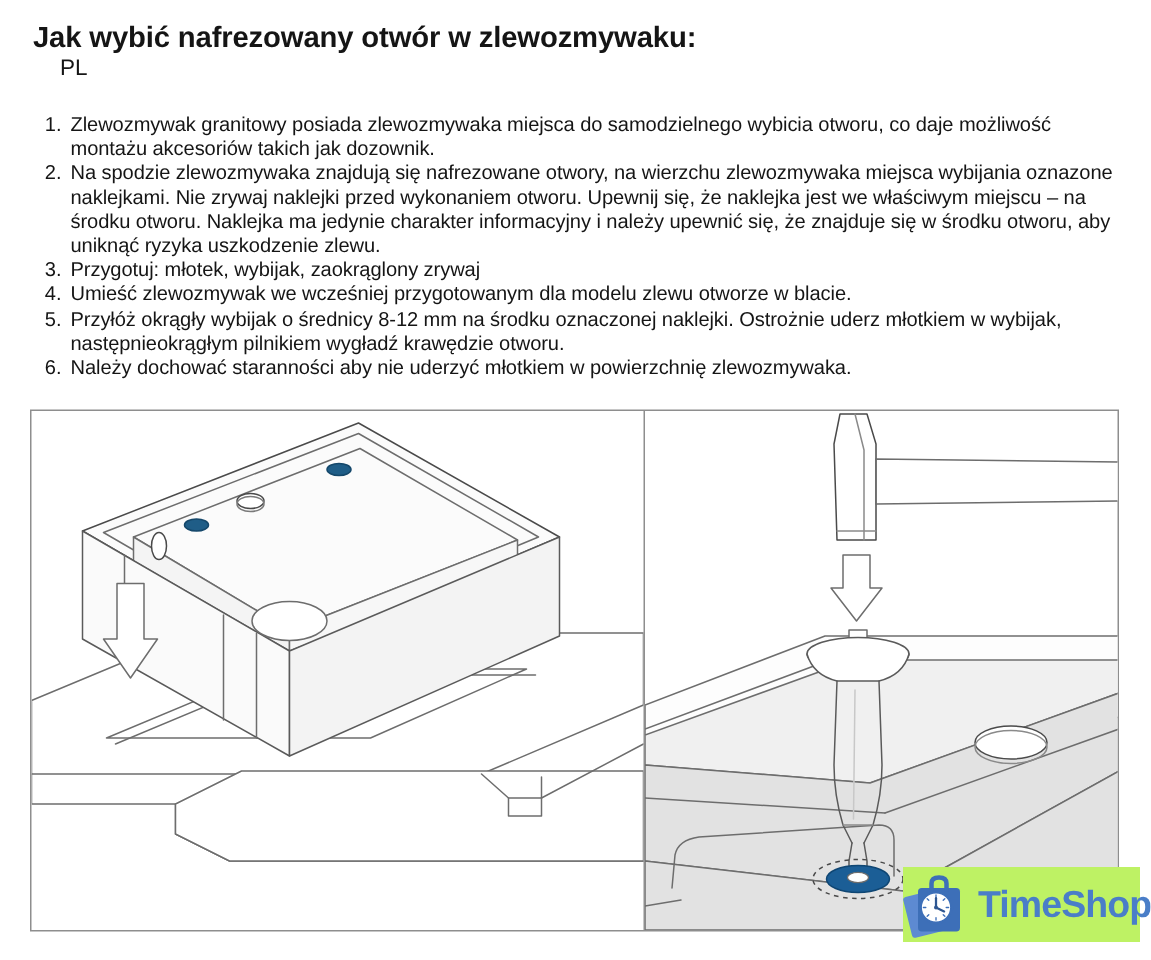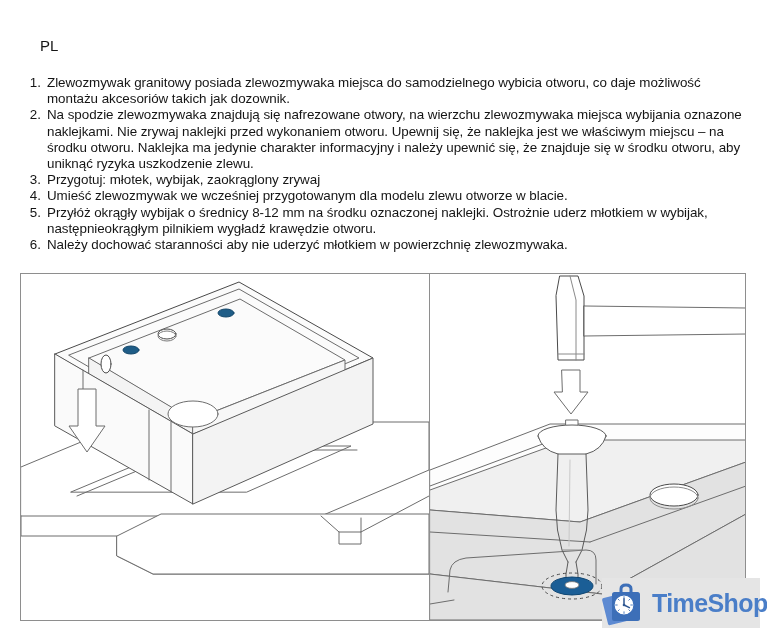--- a/index.html
+++ b/index.html
@@ -106,37 +106,38 @@
   
   .watermark {
     position: absolute;
     left: 602px;
     top: 578px;
     width: 158px;
     height: 50px;
     display: flex;
     align-items: center;
     gap: 4px;
-    background: #e5e5e5;
+    background: #bef264;
   }
   .wm-mark { width: 46px; height: 46px; flex: 0 0 46px; }
   .wm-text {
     font-size: 25px;
     font-weight: 700;
     color: #4a7ec8;
     letter-spacing: -0.6px;
     line-height: 1;
     white-space: nowrap;
   }
 </style>
 </head>
 <body>
 
 <div class="page">
 
+  <div class="doc-title">Jak wybić nafrezowany otwór w zlewozmywaku:</div>
 
   <div class="lang-label">PL</div>
 
   <div class="steps">
 
     <div class="step">
       <div class="step-num">1.</div>
       <div class="step-text">Zlewozmywak granitowy posiada zlewozmywaka miejsca do samodzielnego wybicia otworu, co daje możliwość montażu akcesoriów takich jak dozownik.</div>
     </div>
 

